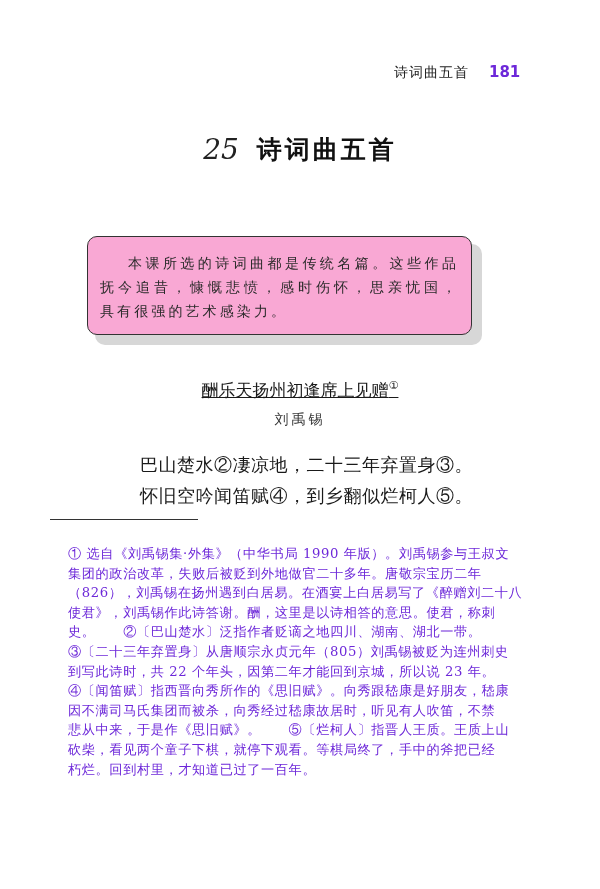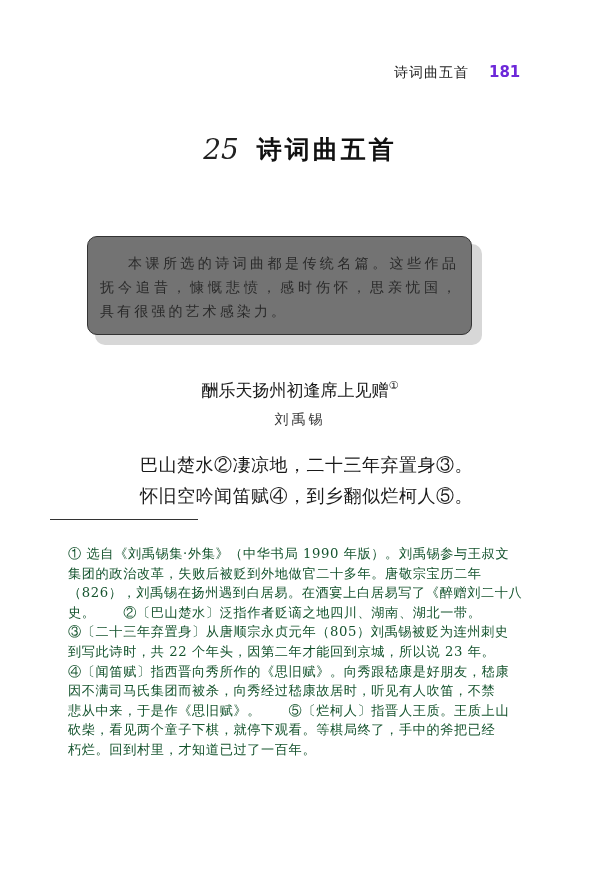--- a/index.html
+++ b/index.html
@@ -10,34 +10,34 @@
   .rh-page { position:absolute; left:489px; top:-1px; font-family:"DejaVu Sans","Liberation Sans",sans-serif;
              font-weight:bold; font-size:15px; color:#6d28d9; }
   .lesson-title { position:absolute; top:133px; left:0; width:600px; text-align:center; height:40px; }
   .lesson-num { font-family:"DejaVu Serif","Liberation Serif",serif; font-style:italic; font-size:28px;
                 color:#222; margin-right:18px; vertical-align:middle; }
   .lesson-name { font-family:"DejaVu Sans","Liberation Sans",sans-serif; font-weight:bold; font-size:25px;
                  letter-spacing:3px; color:#111; vertical-align:middle; }
   .intro-shadow { position:absolute; left:95px; top:244px; width:387px; height:101px;
                   background:#d7d7d7; border-radius:10px; }
   .intro-box { position:absolute; left:87px; top:236px; width:385px; height:99px;
-               border:1.5px solid #333; border-radius:10px; background:#737373; box-sizing:border-box;
+               border:1.5px solid #333; border-radius:10px; background:#f9a8d4; box-sizing:border-box;
                padding:14px 12px 0 12px; }
   .intro-text { font-size:14px; line-height:24px; letter-spacing:3.1px; color:#2a2a2a;
                 text-indent:2em; margin:0; text-align:justify; }
   .poem-title { position:absolute; top:379px; left:0; width:600px; text-align:center;
-                font-family:"DejaVu Sans","Liberation Sans",sans-serif; font-size:17px; color:#1a1a1a; }
+                font-family:"DejaVu Sans","Liberation Sans",sans-serif; font-size:17px; color:#1a1a1a;text-decoration:underline; }
   .poem-title sup, .circ { font-size:11px; vertical-align:super; font-weight:normal; }
   .author { position:absolute; top:411px; left:0; width:600px; text-align:center; font-size:14px;
             letter-spacing:3px; color:#333; }
   .poem { position:absolute; top:451px; left:140px; width:340px;font-family:Liberation Mono, monospace; }
   .poem-line { font-size:18px; line-height:31px; color:#1a1a1a; white-space:nowrap; letter-spacing:0.5px; }
   .separator { position:absolute; left:50px; top:519px; width:148px; height:0; border-top:1px solid #333; }
   .notes { position:absolute; left:68px; top:544px; width:468px; }
-  .note-line { font-size:13.2px; line-height:19.6px; color:#14532d; white-space:nowrap; letter-spacing:0.6px; }
+  .note-line { font-size:13.2px; line-height:19.6px; color:#6d28d9; white-space:nowrap; letter-spacing:0.6px; }
 </style>
 </head>
 <body>
 
 <div class="running-head">
   <span class="rh-title">诗词曲五首</span>
   <span class="rh-page">181</span>
 </div>
 
 <div class="lesson-title">
@@ -59,20 +59,21 @@
   <div class="poem-line">巴山楚水②凄凉地，二十三年弃置身③。</div>
   <div class="poem-line">怀旧空吟闻笛赋④，到乡翻似烂柯人⑤。</div>
 </div>
 
 <div class="separator"></div>
 
 <div class="notes">
   <div class="note-line">① 选自《刘禹锡集·外集》（中华书局 1990 年版）。刘禹锡参与王叔文</div>
   <div class="note-line">集团的政治改革，失败后被贬到外地做官二十多年。唐敬宗宝历二年</div>
   <div class="note-line">（826），刘禹锡在扬州遇到白居易。在酒宴上白居易写了《醉赠刘二十八</div>
+  <div class="note-line">使君》，刘禹锡作此诗答谢。酬，这里是以诗相答的意思。使君，称刺</div>
   <div class="note-line">史。　　②〔巴山楚水〕泛指作者贬谪之地四川、湖南、湖北一带。</div>
   <div class="note-line">③〔二十三年弃置身〕从唐顺宗永贞元年（805）刘禹锡被贬为连州刺史</div>
   <div class="note-line">到写此诗时，共 22 个年头，因第二年才能回到京城，所以说 23 年。</div>
   <div class="note-line">④〔闻笛赋〕指西晋向秀所作的《思旧赋》。向秀跟嵇康是好朋友，嵇康</div>
   <div class="note-line">因不满司马氏集团而被杀，向秀经过嵇康故居时，听见有人吹笛，不禁</div>
   <div class="note-line">悲从中来，于是作《思旧赋》。　　⑤〔烂柯人〕指晋人王质。王质上山</div>
   <div class="note-line">砍柴，看见两个童子下棋，就停下观看。等棋局终了，手中的斧把已经</div>
   <div class="note-line">朽烂。回到村里，才知道已过了一百年。</div>
 </div>
 

